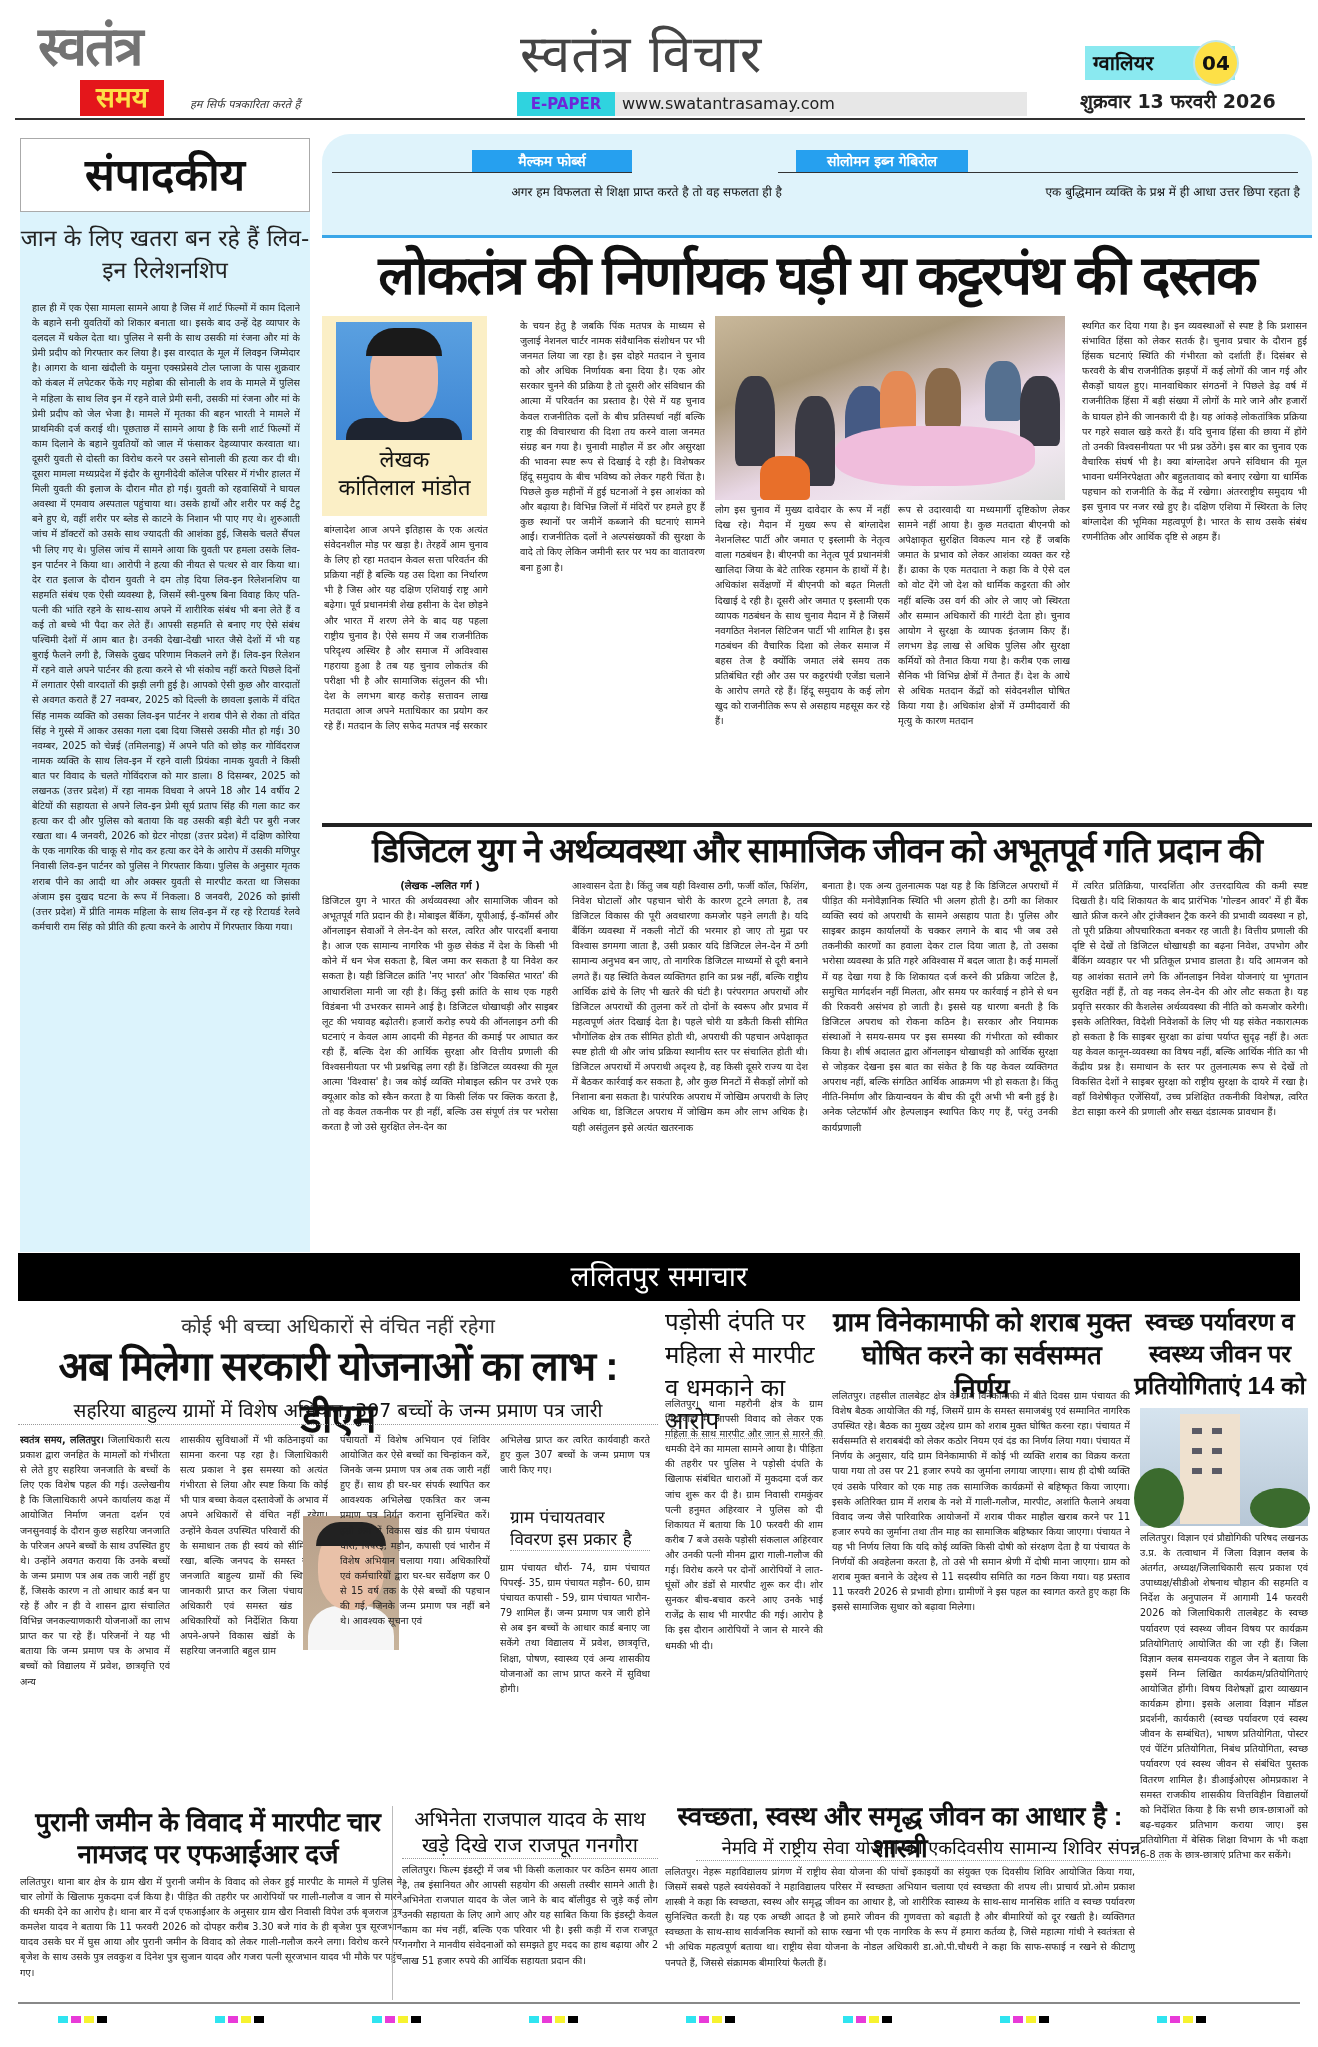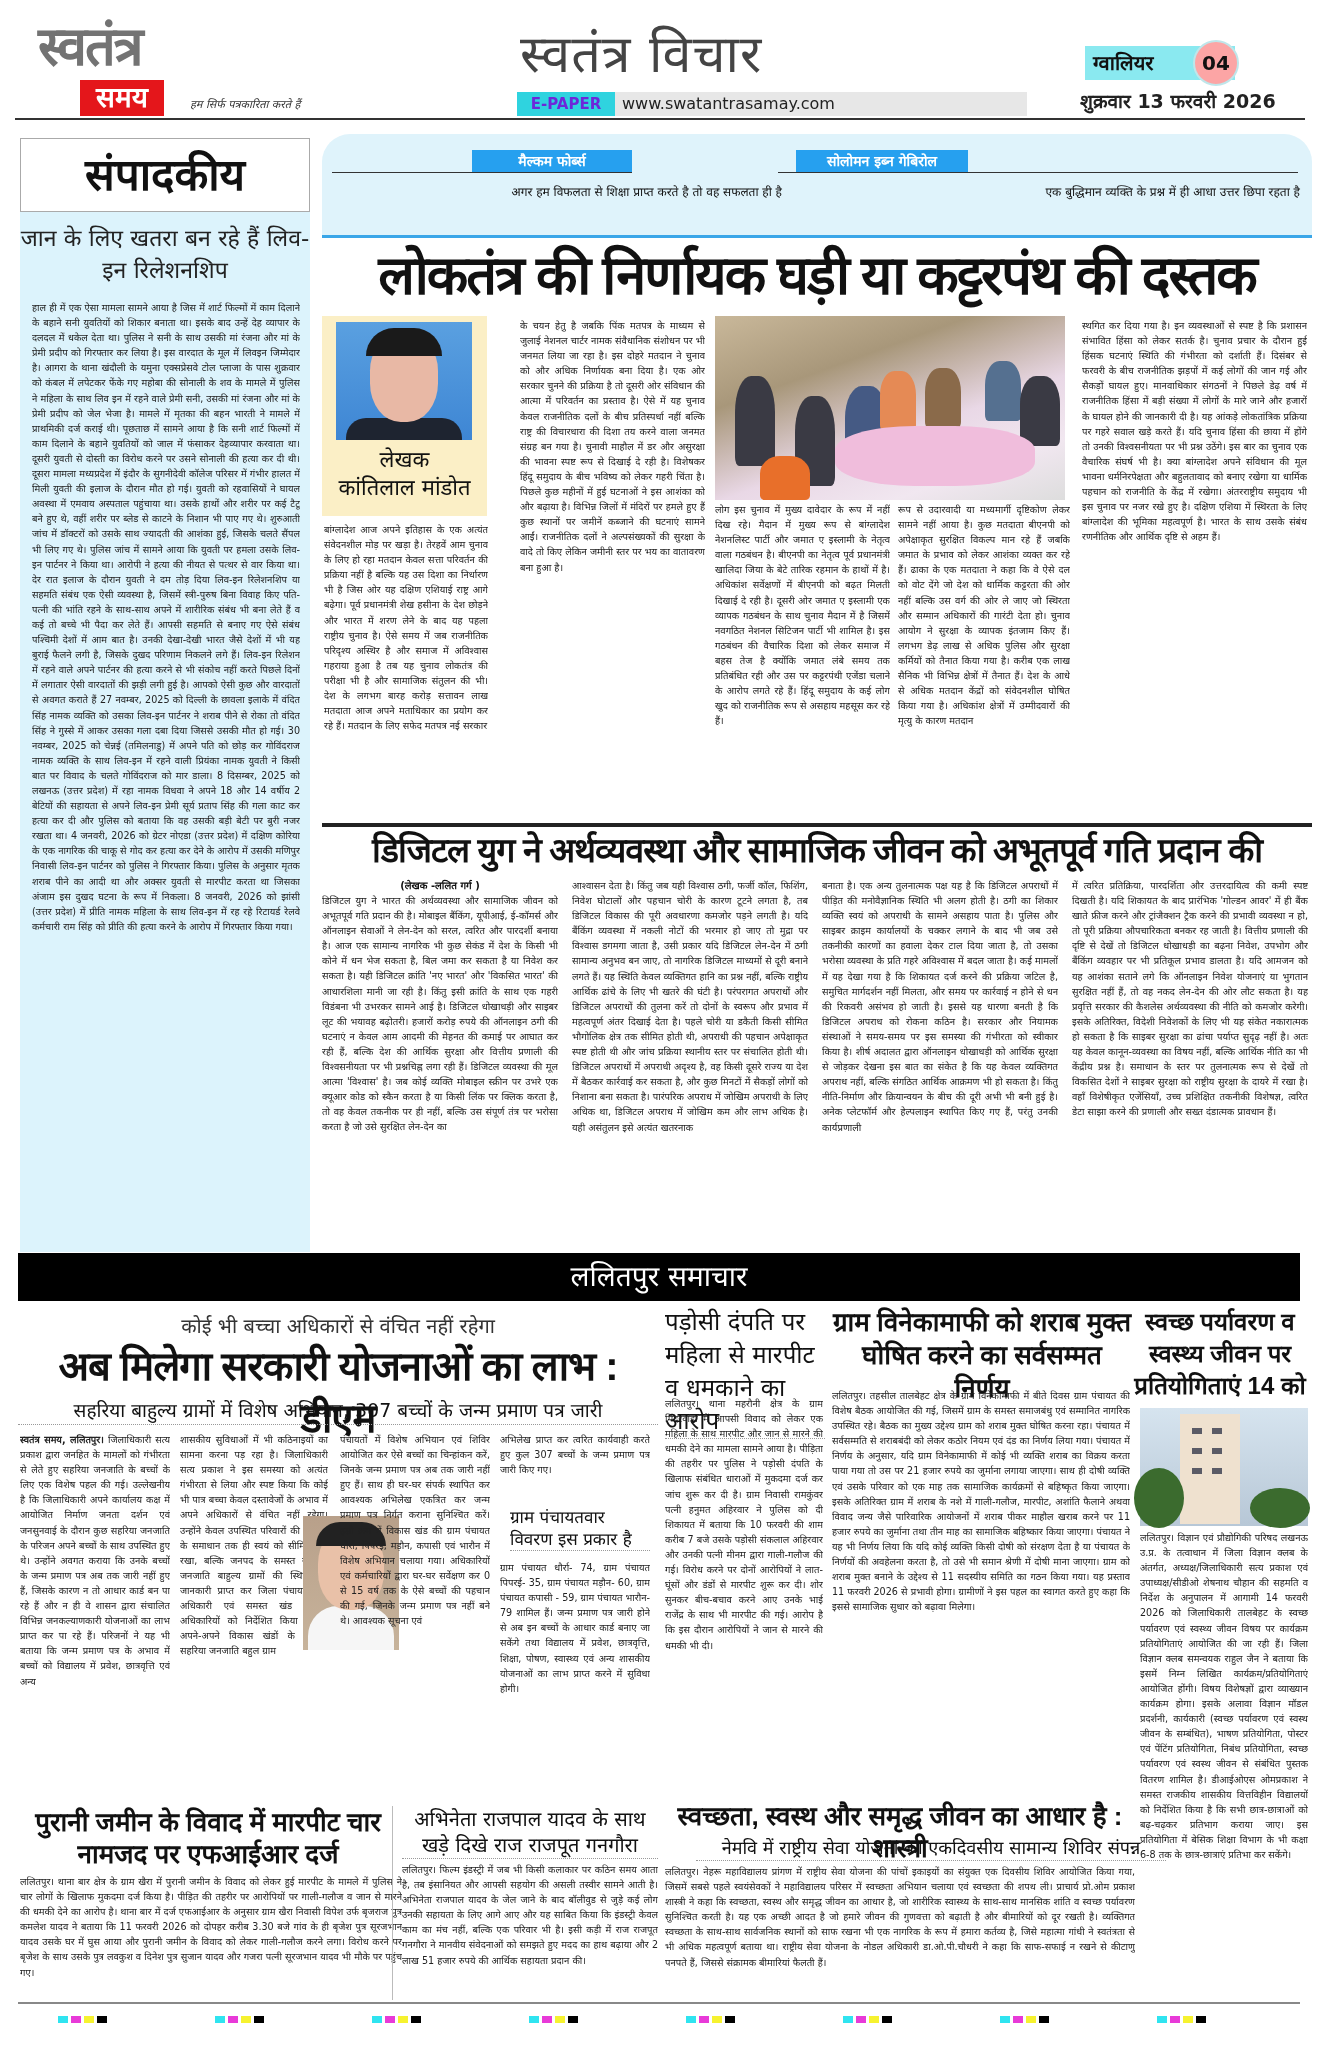--- a/index.html
+++ b/index.html
@@ -1,28 +1,28 @@
 <!DOCTYPE html>
 <html><head>
 <meta charset="utf-8">
 <style>
 *{box-sizing:border-box;margin:0;padding:0}
 body{width:1318px;height:2047px;background:#fff;font-family:"DejaVu Sans",sans-serif;color:#111;position:relative;overflow:hidden}
 .abs{position:absolute}
 .logo-top{left:38px;top:18px;font-size:54px;font-weight:bold;line-height:56px;letter-spacing:-2px;color:#737373;font-family:"DejaVu Serif",serif}
-.logo-red{left:80px;top:80px;width:84px;height:36px;background:#e4161b;color:#ffffff;font-weight:bold;font-size:28px;text-align:center;line-height:36px}
+.logo-red{left:80px;top:80px;width:84px;height:36px;background:#e4161b;color:#fde047;font-weight:bold;font-size:28px;text-align:center;line-height:36px}
 .tagline{left:190px;top:96px;font-size:11px;font-style:italic;color:#333}
 .head-rule{left:15px;top:118px;width:1290px;height:2px;background:#333}
 .title-big{left:520px;top:26px;font-size:52px;color:#444;line-height:56px;letter-spacing:1px}
 .epaper-bar{left:517px;top:92px;width:510px;height:24px;background:#e7e7e7}
 .epaper-badge{left:517px;top:92px;width:98px;height:24px;background:#2fd3df;color:#6d28d9;font-weight:bold;font-size:15px;text-align:center;line-height:24px}
 .epaper-url{left:622px;top:92px;font-size:16px;line-height:24px;color:#222}
 .city-box{left:1085px;top:46px;width:150px;height:34px;background:#8ae9f0}
 .city{left:1093px;top:46px;font-size:20px;font-weight:bold;line-height:34px}
-.page-no{left:1193px;top:40px;width:46px;height:46px;border-radius:50%;background:#fca5a5;border:2px solid #bfe6ea;font-weight:bold;font-size:20px;text-align:center;line-height:42px}
+.page-no{left:1193px;top:40px;width:46px;height:46px;border-radius:50%;background:#fde047;border:2px solid #bfe6ea;font-weight:bold;font-size:20px;text-align:center;line-height:42px}
 .date{left:1080px;top:88px;font-size:19px;font-weight:bold;color:#222}
 
 .edit-title-box{left:20px;top:138px;width:290px;height:74px;border:1px solid #aaa;background:#fff}
 .edit-title{left:20px;top:138px;width:290px;text-align:center;font-size:44px;font-weight:bold;line-height:74px}
 .edit-panel{left:20px;top:212px;width:290px;height:1040px;background:#dcf3fc}
 .edit-head{left:20px;top:222px;width:290px;text-align:center;font-size:23px;line-height:32px;color:#222}
 .edit-body{left:32px;top:300px;width:268px;font-size:9.6px;line-height:15.1px;text-align:justify;color:#222}
 
 .quote-panel{left:322px;top:134px;width:990px;height:104px;background:#dff3fb;border-radius:28px 28px 0 0;border-bottom:3px solid #3aa6e8}
 .q-label{height:22px;background:#26a0ef;color:#fff;font-weight:bold;font-size:14px;text-align:center;line-height:22px}

